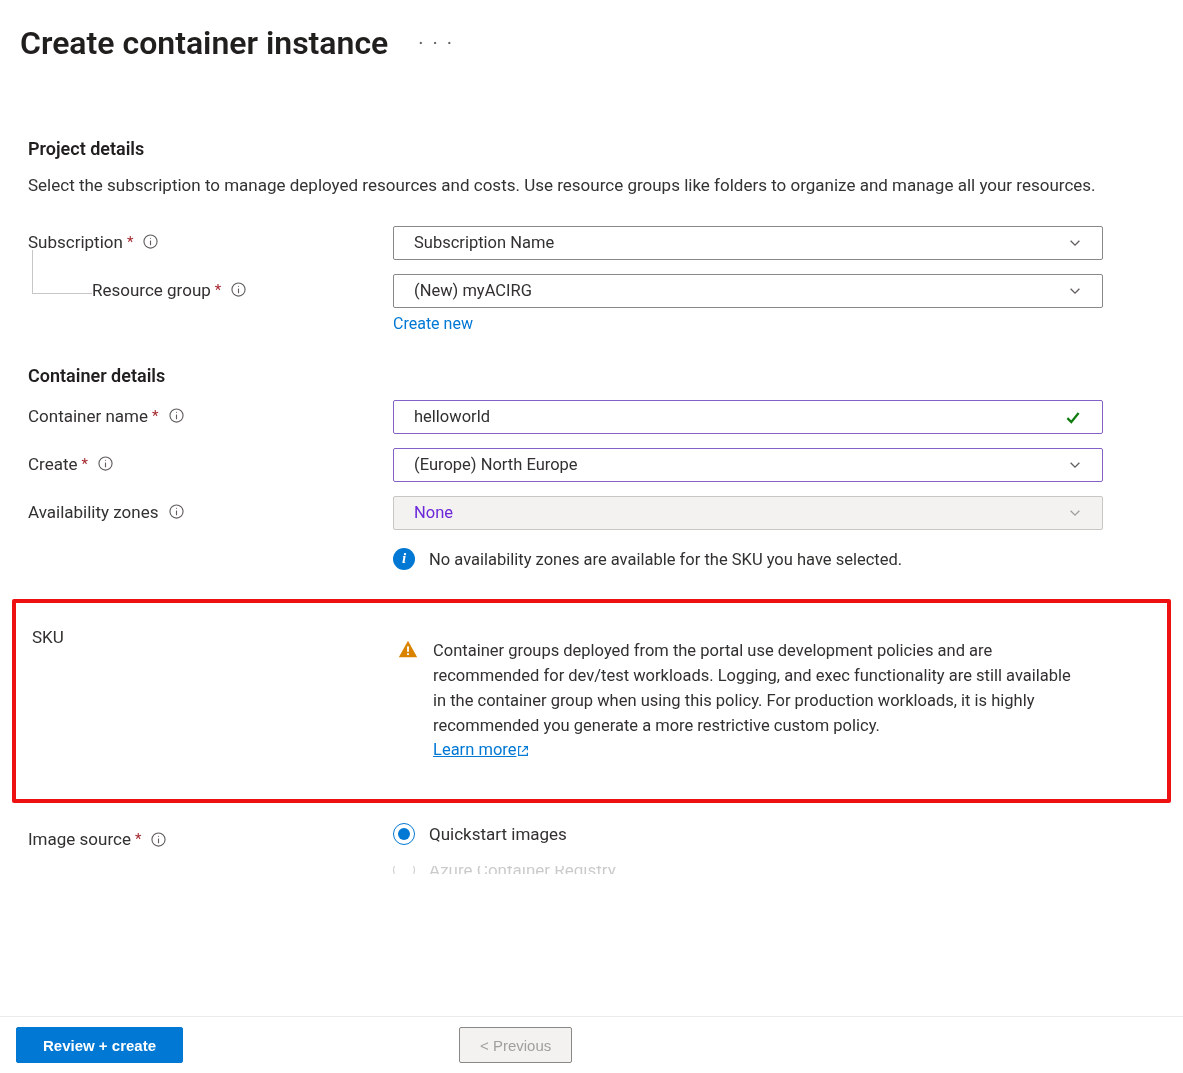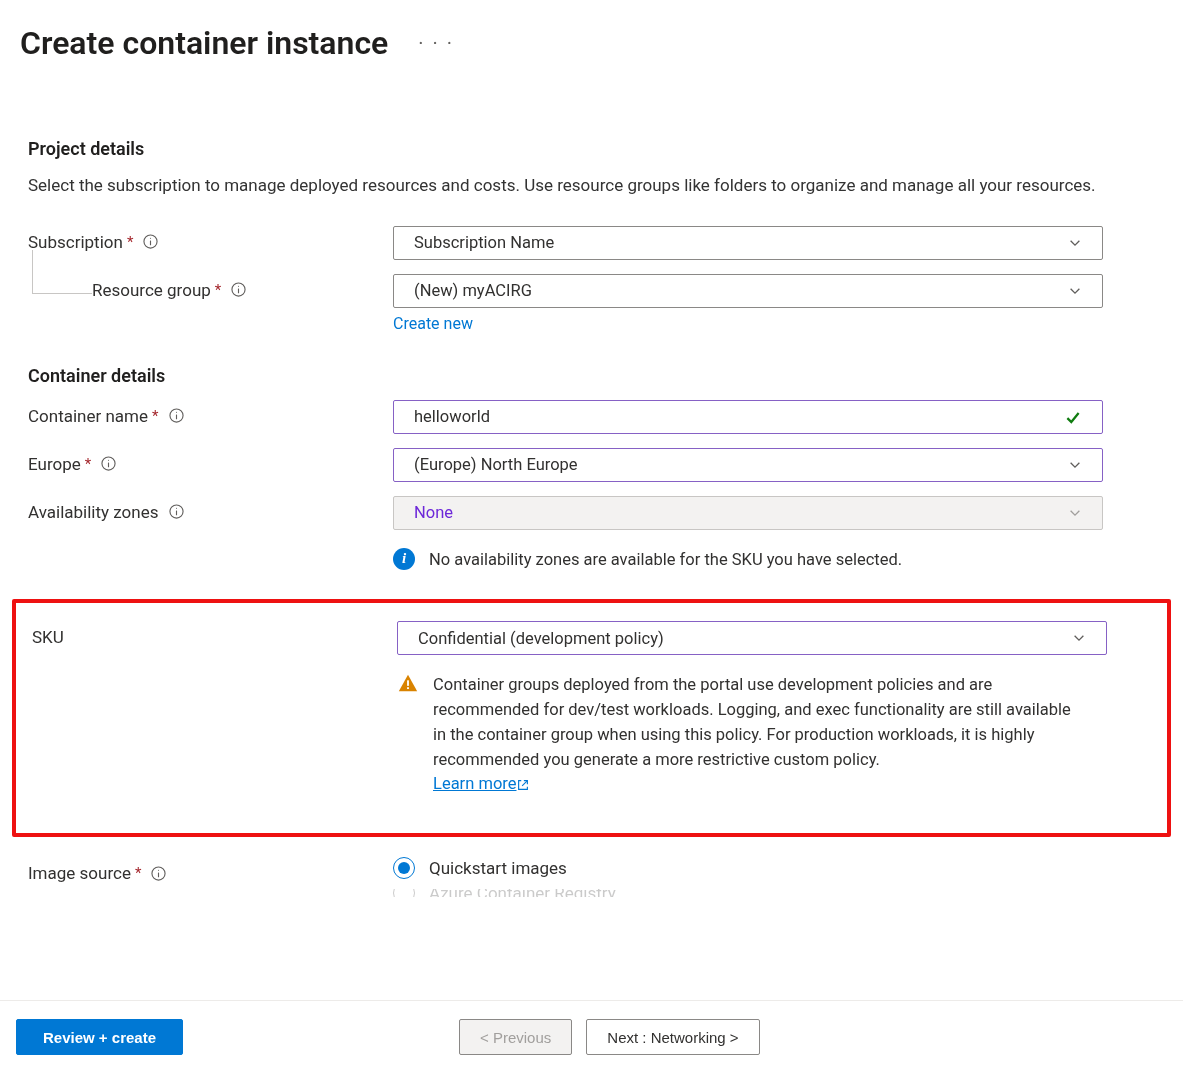--- a/index.html
+++ b/index.html
@@ -176,21 +176,21 @@
     text-decoration: underline;
     cursor:pointer;
     display:inline-flex;
     align-items:center;
     gap:0;
   }
   .ext-icon svg { width:14px; height:14px; display:block; }
   .radio-group {
     display:flex;
     flex-direction:column;
-    gap:10px;
+    gap:21px;
   }
   .radio-item {
     display:flex;
     align-items:center;
     gap:14px;
     font-size:17px;
     cursor:pointer;
   }
   .radio-circle {
     width:22px;height:22px;border-radius:50%;
@@ -206,21 +206,21 @@
   .footer {
     position: fixed;
     bottom: 0;
     left: 0;
     width: 1183px;
     background:#fff;
     border-top:1px solid #edebe9;
     display:flex;
     align-items:center;
     gap:14px;
-    padding: 18px 16px;
+    padding: 10px 16px;
   }
   .btn {
     height: 36px;
     padding: 0 20px;
     font-size: 15px;
     border: 1px solid #8a8886;
     background:#fff;
     cursor:pointer;
     border-radius:2px;
     color:#323130;
@@ -327,21 +327,21 @@
           <svg viewBox="0 0 16 16" fill="none" stroke="#107c10" stroke-width="2">
               <polyline points="3,9 6.5,12.5 13,4.5"></polyline>
             </svg>
         </span>
       </div>
     </div>
   </div>
 
   <div class="form-row">
     <div class="label-col">
-      <span>Europe</span>
+      <span>Create</span>
       <span class="required">*</span>
       <span class="info-icon">
         <svg viewBox="0 0 16 16" fill="none" stroke="currentColor" stroke-width="1.2">
             <circle cx="8" cy="8" r="7"></circle>
             <line x1="8" y1="7" x2="8" y2="12"></line>
             <circle cx="8" cy="4.5" r="0.6" fill="currentColor" stroke="none"></circle>
           </svg>
       </span>
     </div>
     <div class="field-col">
@@ -382,28 +382,20 @@
       </div>
     </div>
   </div>
 
   <div class="highlight-box">
     <div class="form-row">
       <div class="label-col">
         <span>SKU</span>
       </div>
       <div class="field-col">
-        <div class="select-box purple">
-          <span>Confidential (development policy)</span>
-          <span class="chevron">
-            <svg viewBox="0 0 16 16" fill="none" stroke="currentColor" stroke-width="1.5">
-                <polyline points="3,5.5 8,10.5 13,5.5"></polyline>
-              </svg>
-          </span>
-        </div>
         <div class="warn-banner">
           <span class="ico">
             <svg viewBox="0 0 24 24">
                 <path d="M12 2 L22 20 L2 20 Z" fill="#d98300"></path>
                 <rect x="11" y="8" width="2" height="6" fill="#fff"></rect>
                 <rect x="11" y="15.5" width="2" height="2" fill="#fff"></rect>
               </svg>
           </span>
           <div class="msg">
             <span>Container groups deployed from the portal use development policies and are recommended for dev/test workloads. Logging, and exec functionality are still available in the container group when using this policy. For production workloads, it is highly recommended you generate a more restrictive custom policy.</span><br>
@@ -449,14 +441,13 @@
         </div>
       </div>
     </div>
   </div>
 
 </div>
 
 <div class="footer">
   <button class="btn btn-primary">Review + create</button>
   <button class="btn btn-disabled gap-left">&lt; Previous</button>
-  <button class="btn">Next : Networking &gt;</button>
 </div>
 
 </body></html>

